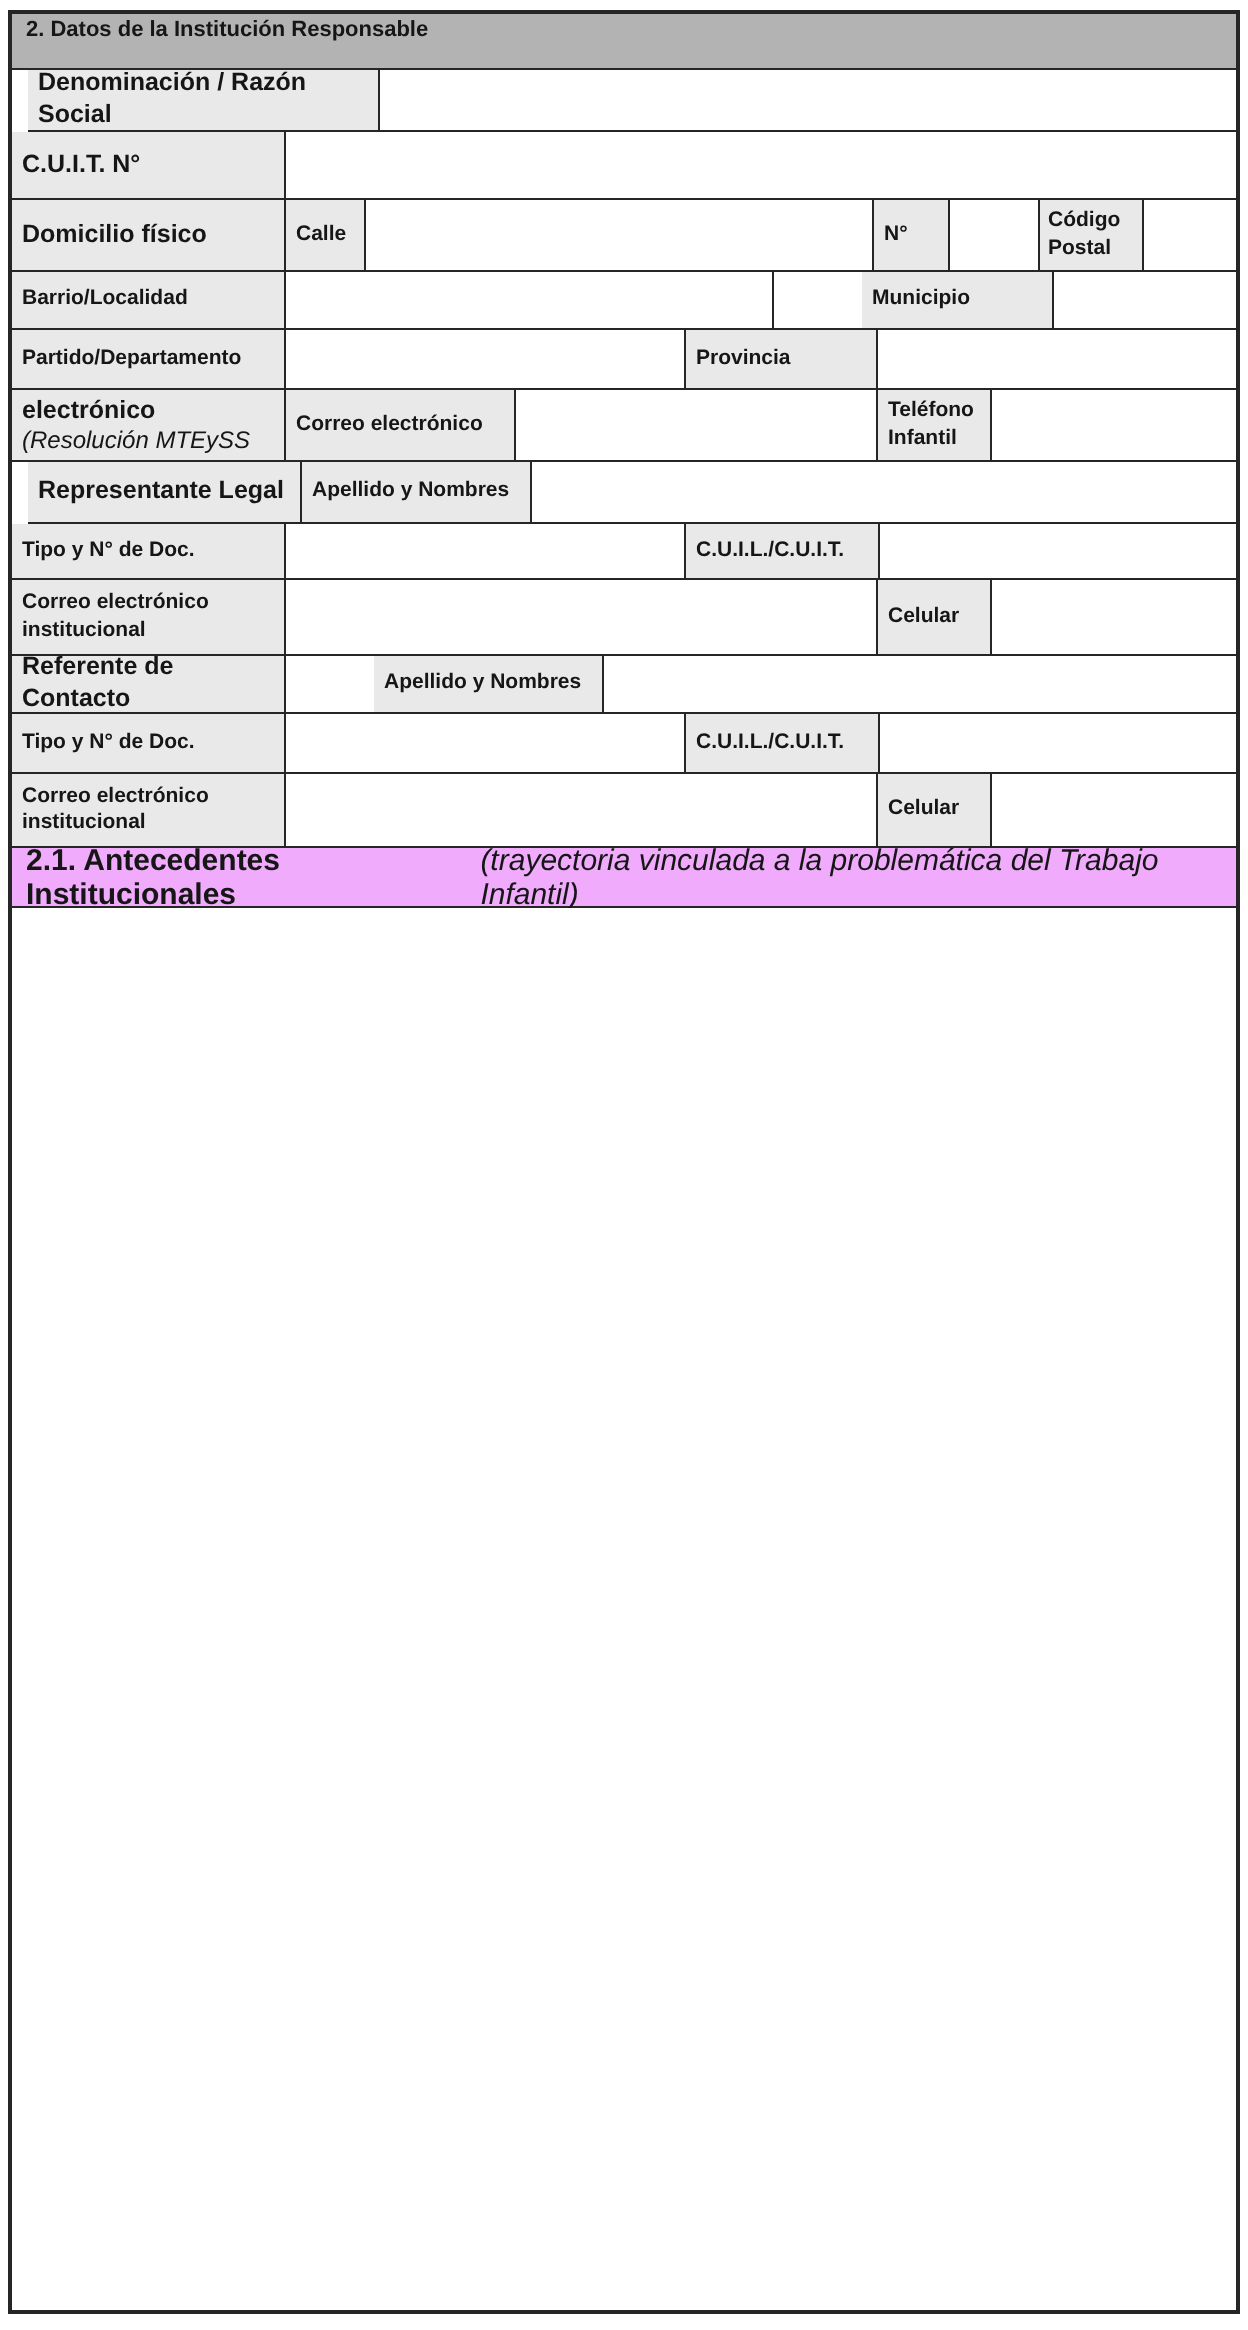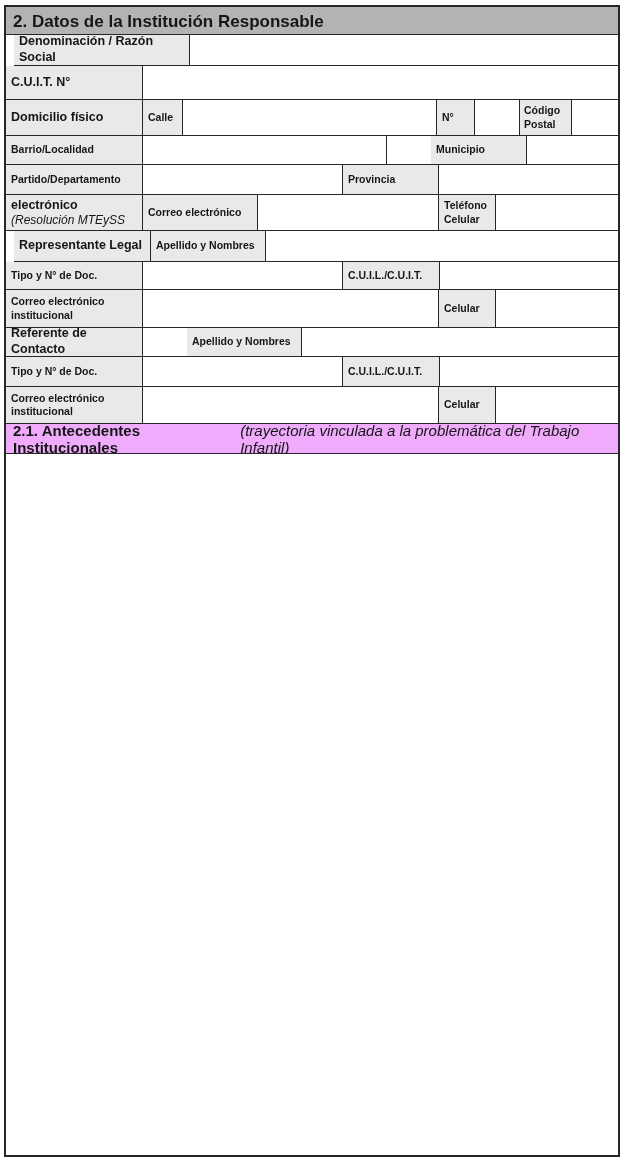--- a/index.html
+++ b/index.html
@@ -55,23 +55,23 @@
     justify-content: center;
   }
   .sub {
     font-weight: normal;
     font-style: italic;
     font-size: 12px;
   }
   .section-header {
     background: #b3b3b3;
     font-weight: bold;
-    font-size: 17px;
-    display: flex;
-    align-items: flex-end;
+    font-size: 11px;
+    display: flex;
+    align-items: flex-start;
     padding: 2px 7px;
     border-bottom: 1.5px solid #262626;
     box-sizing: border-box;
     flex: 0 0 auto;
   }
   .subsection-header {
     background: #f0abfc;
     font-size: 15px;
     display: flex;
     align-items: center;
@@ -157,21 +157,21 @@
     <div class="cell field grow"></div>
   </div>
 
   <div class="row h36">
     <div class="cell label lg w137 col">
       <span>Domicilio electrónico</span>
       <span class="sub">(Resolución MTEySS 344/20)</span>
     </div>
     <div class="cell label w115">Correo electrónico</div>
     <div class="cell field w181"></div>
-    <div class="cell label w57">Teléfono Celular</div>
+    <div class="cell label w57">Teléfono Infantil</div>
     <div class="cell field grow"></div>
   </div>
 
   <div class="row h31">
     <div class="cell label lg w137">Representante Legal</div>
     <div class="cell label w115">Apellido y Nombres</div>
     <div class="cell field grow"></div>
   </div>
 
   <div class="row h28">

